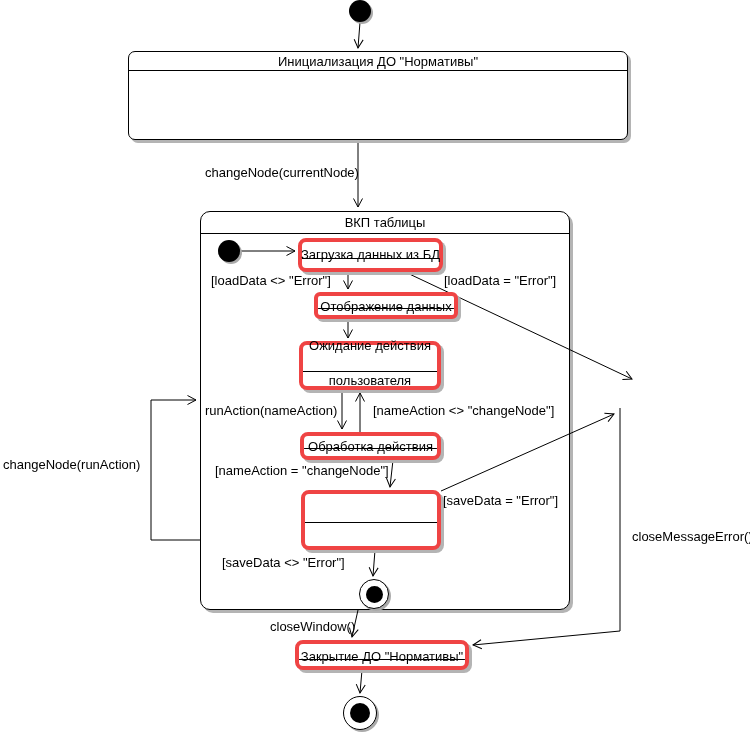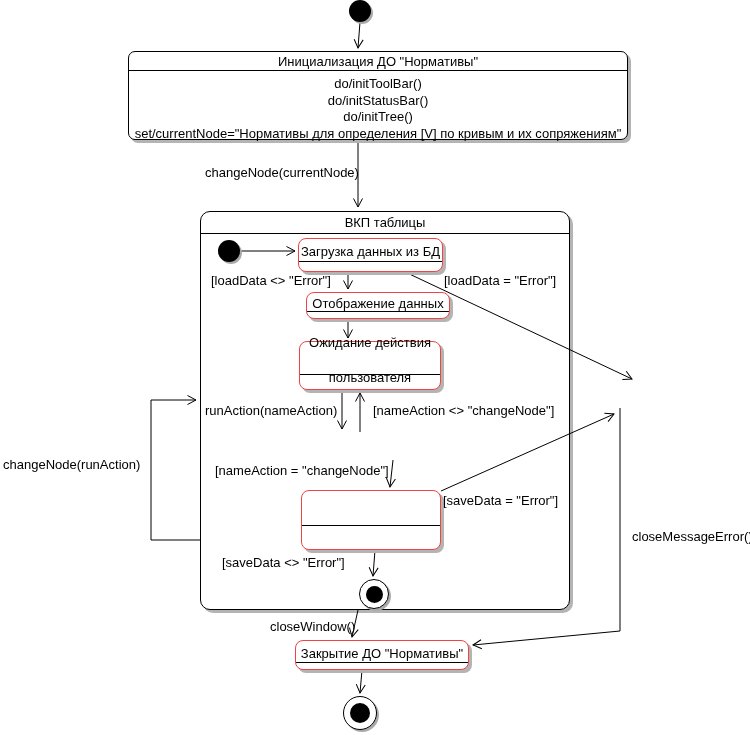--- a/index.html
+++ b/index.html
@@ -3,21 +3,21 @@
 <meta charset="utf-8">
 <style>
   html,body{margin:0;padding:0;background:#fff;}
   .canvas{
     position:relative;width:750px;height:735px;background:#fff;overflow:hidden;
     font-family:"Liberation Sans","DejaVu Sans",sans-serif;font-size:13px;color:#000;
   }
   .edges{position:absolute;left:0;top:0;width:750px;height:735px;pointer-events:none;}
   .edges path{fill:none;stroke:#000;stroke-width:1;}
   .state{
-    position:absolute;background:#fff;border:1px solid #ef4444;border-radius:8px;
+    position:absolute;background:#fff;border:4px solid #ef4444;border-radius:8px;
     box-shadow:3px 3px 0 #b4b4b4;box-sizing:border-box;
   }
   .state .title{
     display:flex;flex-direction:column;align-items:center;justify-content:center;
     text-align:center;line-height:15px;white-space:nowrap;
   }
   .state .footer{
     position:absolute;left:0;right:0;bottom:0;border-top:1px solid #000;
     border-radius:0 0 8px 8px;
   }
@@ -63,48 +63,46 @@
     <path d="M620,408 L620,631 L473,645" marker-end="url(#ar)"></path>
     <path d="M358,610 L352,637" marker-end="url(#ar)"></path>
     <path d="M362,670 L360,693" marker-end="url(#ar)"></path>
     <path d="M201,540 L151,540 L151,400 L196,400" marker-end="url(#ar)"></path>
   </svg>
 
   <div class="dot" style="left:349px;top:0;width:22px;height:22px;"></div>
 
   <div class="bigbox" style="left:128px;top:51px;width:500px;height:89px;border-radius:7px;">
     <div class="hd" style="height:18px;">Инициализация ДО "Нормативы"</div>
-    <div class="bd">
-      <div>do/initToolBar()</div>
-      <div>do/initStatusBar()</div>
-      <div>do/initTree()</div>
-      <div>set/currentNode="Нормативы для определения [V] по кривым и их сопряжениям"</div>
-    </div>
   </div>
 
   <div class="dot" style="left:218px;top:240px;width:22px;height:22px;"></div>
 
   <div class="state" style="left:298px;top:238px;width:145px;height:34px;">
     <div class="title" style="height:25px;">Загрузка данных из БД</div>
     <div class="footer" style="height:9px;"></div>
   </div>
 
-  <div class="state" style="left:306px;top:292px;width:144px;height:27px;">
+  <div class="state" style="left:314px;top:292px;width:144px;height:27px;border-radius:6px;">
     <div class="title" style="height:21px;">Отображение данных</div>
     <div class="footer" style="height:6px;"></div>
   </div>
 
   <div class="state" style="left:299px;top:341px;width:142px;height:49px;">
     <div class="title" style="height:35px;gap:20px;">
       <div>Ожидание действия</div>
       <div>пользователя</div>
     </div>
     <div class="footer" style="height:14px;"></div>
   </div>
 
+  <div class="state" style="left:300px;top:432px;width:141px;height:28px;">
+    <div class="title" style="height:21px;">Обработка действия</div>
+    <div class="footer" style="height:7px;"></div>
+  </div>
 
   <div class="state" style="left:301px;top:490px;width:140px;height:60px;">
     <div class="footer" style="height:23px;"></div>
   </div>
 
   <div class="final" style="left:359px;top:579px;width:30px;height:30px;">
     <div class="in" style="width:17px;height:17px;"></div>
   </div>
 
 

